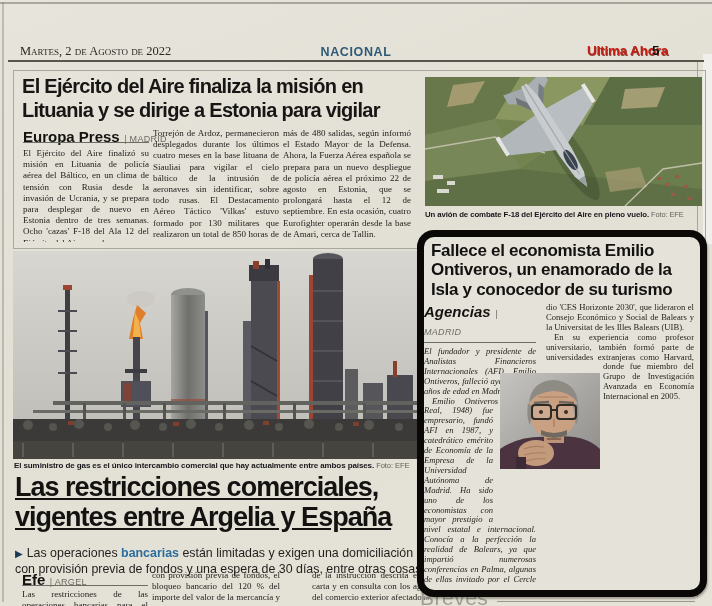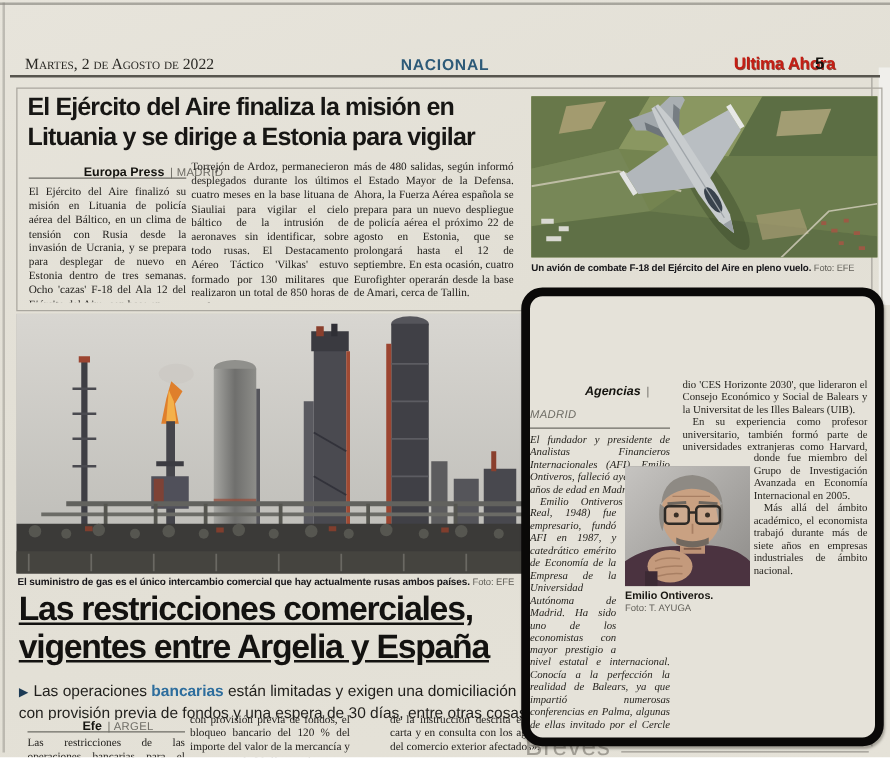--- a/index.html
+++ b/index.html
@@ -15,21 +15,21 @@
   .hdr-date{position:absolute;left:20px;top:44px;font-family:"Liberation Serif",serif;
     font-variant-caps:small-caps;font-size:12.5px;color:#2a2925;}
   .hdr-section{position:absolute;left:0;right:0;top:45px;text-align:center;
     font-weight:bold;font-size:12.5px;letter-spacing:.6px;color:#2d5a78;}
   .hdr-masthead{position:absolute;left:587px;top:43px;font-weight:bold;font-size:13.5px;
     letter-spacing:-.2px;color:#c41e14;text-shadow:.6px .6px 0 #8a4a40;}
   .hdr-pagenum{position:absolute;left:652px;top:43px;font-weight:bold;font-size:13.5px;color:#14130f;}
   .hdr-rule{position:absolute;left:8px;top:60px;width:696px;height:2px;background:#57554e;}
 
   
-  .byline .ag{font-weight:bold;font-size:10px;color:#14130f;margin-left:44px;}
+  .byline .ag{font-weight:bold;font-size:15px;color:#14130f;}
   .byline .city{font-size:9px;color:#6e6c65;letter-spacing:.3px;}
   .rule{height:1px;background:#6e6c66;}
   .bodytxt{font-family:"Liberation Serif",serif;font-size:9px;line-height:11.2px;
     text-align:justify;color:#24221f;}
   .caption{font-weight:bold;color:#17161a;}
   .caption .credit{font-weight:normal;color:#63615a;}
 
   
   .air-box{position:absolute;left:13px;top:70px;width:691px;height:177px;border:1px solid #aaa79f;}
   .air-headline{position:absolute;left:8px;top:4px;width:412px;font-weight:bold;
@@ -255,50 +255,50 @@
           <line x1="60" y1="192" x2="60" y2="206"></line>
         <line x1="110" y1="192" x2="110" y2="206"></line>
           <line x1="160" y1="192" x2="160" y2="206"></line>
         <line x1="210" y1="192" x2="210" y2="206"></line>
           <line x1="260" y1="192" x2="260" y2="206"></line>
         <line x1="310" y1="192" x2="310" y2="206"></line>
           <line x1="360" y1="192" x2="360" y2="206"></line>
       </g>
     </svg>
   </div>
-  <div class="gas-caption caption"><span>El suministro de gas es el único intercambio comercial que hay actualmente rusas ambos países.</span> <span class="credit">Foto: EFE</span></div>
+  <div class="gas-caption caption"><span>El suministro de gas es el único intercambio comercial que hay actualmente entre ambos países.</span> <span class="credit">Foto: EFE</span></div>
 
   <div class="rest-headline">Las restricciones comerciales, vigentes entre Argelia y España</div>
   <div class="rest-lead"><span class="arrow">▶</span><span>Las operaciones </span><span class="hl">bancarias</span><span> están limitadas y exigen una domiciliación con provisión previa de fondos y una espera de 30 días, entre otras cosas</span></div>
   <div class="rest-byline byline"><span class="ag">Efe</span> <span class="city">| ARGEL</span></div>
   <div class="rest-rule rule"></div>
   <div class="rest-col1 bodytxt">Las restricciones de las operaciones bancarias para el comercio</div>
   <div class="rest-col2 bodytxt">con provisión previa de fondos, el bloqueo bancario del 120 % del importe del valor de la mercancía y una espera de 30 días tras la</div>
   <div class="rest-col3 bodytxt">de la instrucción descrita en esta carta y en consulta con los agentes del comercio exterior afectados».</div>
 
   <div class="next-section">Breves</div>
   <div class="next-rule"></div>
 
   <div class="ont-box">
+    <div class="ont-headline">Fallece el economista Emilio Ontiveros, un enamorado de la Isla y conocedor de su turismo</div>
 
     <div class="ont-col1">
       <div class="byline"><span class="ag">Agencias</span> <span class="city">| MADRID</span></div>
       <div class="rule"></div>
       <p class="ont-p">El fundador y presidente de Analistas Financieros Internacionales (AFI), Emilio Ontiveros, falleció ayer a los 74 años de edad en Madrid.</p>
       <p class="ont-p ind"><span>Emilio Ontiveros (Ciudad</span>
         <span class="wrapsp-r"></span>
         <span>Real, 1948) fue empresario, fundó AFI en 1987, y catedrático emérito de Economía de la Empresa de la Universidad Autónoma de Madrid. Ha sido uno de los economistas con mayor prestigio a nivel estatal e internacional. Conocía a la perfección la realidad de Balears, ya que impartió numerosas conferencias en Palma, algunas de ellas invitado por el Cercle Financer de Balears, y, especialmente, porque participó de forma activa en la Comisión de expertos que elaboró el estu-</span></p>
     </div>
 
     <div class="ont-col2">
       <p class="ont-p">dio 'CES Horizonte 2030', que lideraron el Consejo Económico y Social de Balears y la Universitat de les Illes Balears (UIB).</p>
       <p class="ont-p ind"><span>En su experiencia como profesor universitario, también formó parte de universidades extranjeras como Harvard, donde</span>
         <span class="wrapsp-l"></span>
         <span>fue miembro del Grupo de Investigación Avanzada en Economía Internacional en 2005.</span></p>
-      <p class="ont-p ind">Más allá del ámbito académico, el economista trabajó durante más de siete años en empresas industriales de ámbito nacional.</p>
     </div>
 
     <div class="ont-photo">
       <svg width="100" height="96" viewBox="0 0 100 96">
         <defs>
           <linearGradient id="bgG" x1="0" y1="0" x2="1" y2="1">
             <stop offset="0" stop-color="#c6c4c1"></stop>
               <stop offset="1" stop-color="#8d8b88"></stop>
           </linearGradient>
         </defs>
@@ -318,18 +318,14 @@
         <line x1="34" y1="30" x2="49" y2="29" stroke="#6e665e" stroke-width="2.4"></line>
         <line x1="59" y1="29" x2="74" y2="30" stroke="#6e665e" stroke-width="2.4"></line>
         <line x1="54" y1="46" x2="54" y2="54" stroke="#a87f63" stroke-width="1.4"></line>
         <path d="M41,57 Q54,63 67,57 L67,62 Q54,68 41,62 Z" fill="#71685f"></path>
         <line x1="47" y1="66" x2="61" y2="66" stroke="#7e5a48" stroke-width="1.6"></line>
         <ellipse cx="36" cy="80" rx="18" ry="13" fill="#c49a7c"></ellipse>
         <path d="M24,76 Q32,72 44,74 M24,82 Q34,79 46,80 M26,88 Q36,85 46,86" stroke="#a87f63" stroke-width="1.2" fill="none"></path>
         <rect x="16" y="84" width="10" height="12" fill="#3c2a34"></rect>
       </svg>
     </div>
-    <div class="ont-photo-cap">
-      <span class="cap">Emilio Ontiveros.</span>
-      <span class="credit">Foto: T. AYUGA</span>
-    </div>
   </div>
 </div>
 
 </body></html>

